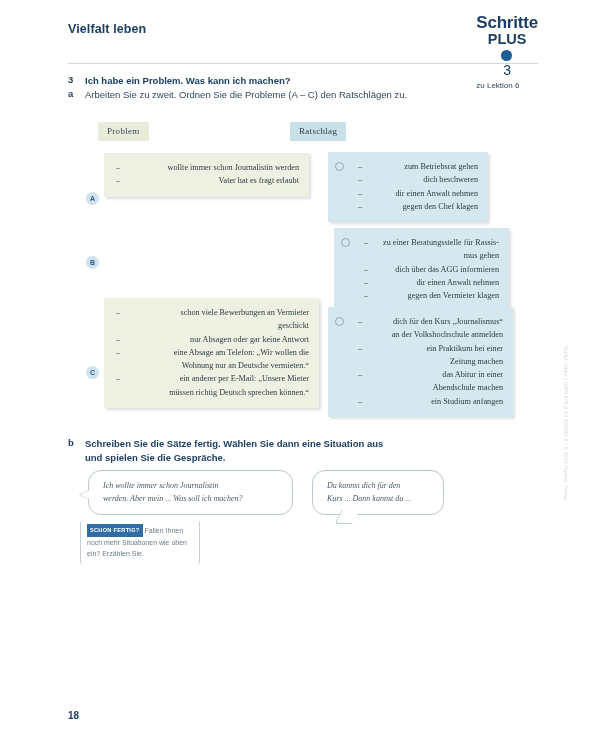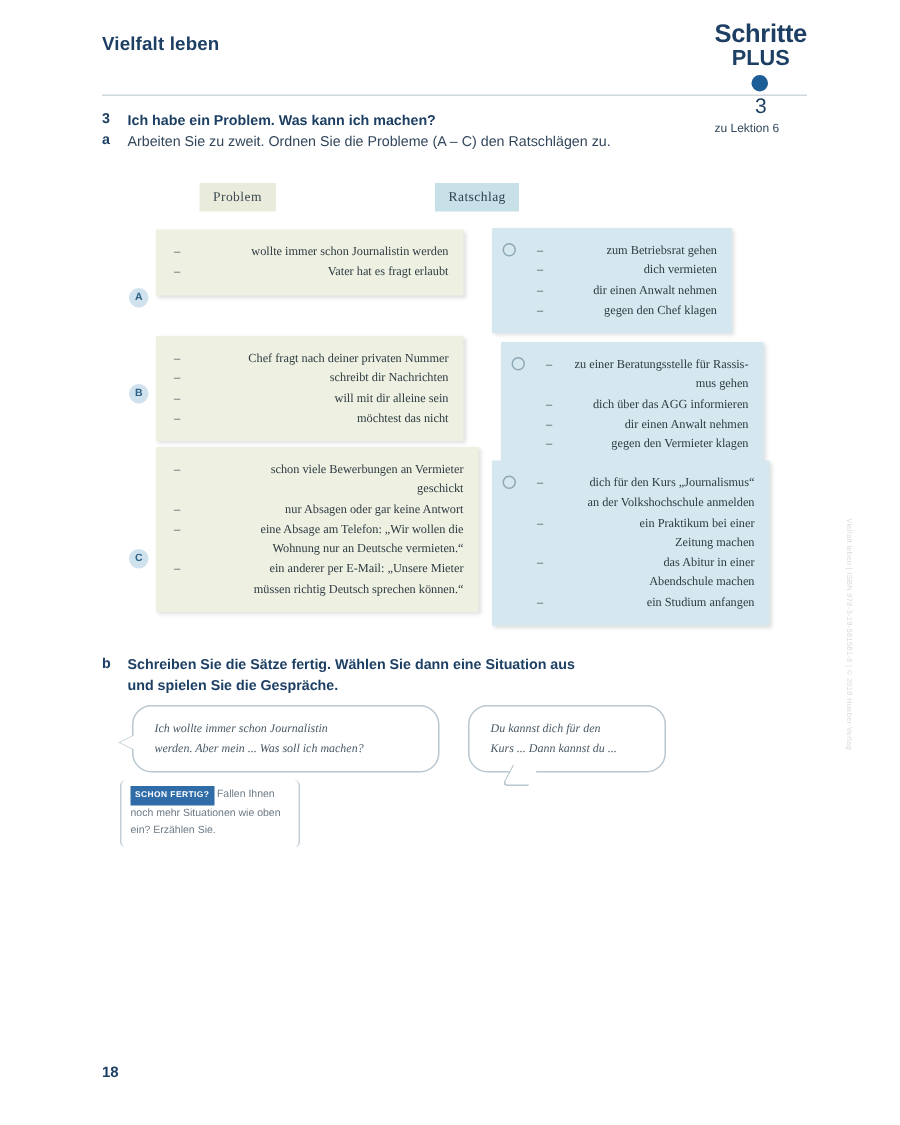--- a/index.html
+++ b/index.html
@@ -111,21 +111,20 @@
     position: absolute;
     font-family: "Liberation Serif", serif;
     font-size: 9px;
     color: #3d4a54;
     padding: 4px 9px 5px 9px;
     letter-spacing: .3px;
   }
   .tab-problem {
     left: 98px; top: 122px;
     background: #e9ecdb;
-    margin-left: 35px;
   }
   .tab-ratschlag {
     left: 290px; top: 122px;
     background: #c8e0e8;
     color: #2c4450;
   }
 
   
   .card {
     position: absolute;
@@ -309,47 +308,39 @@
   <div class="tab tab-ratschlag">Ratschlag</div>
 
   <div class="card problem" id="cardA">
     <ul>
       <li>wollte immer schon Journalistin werden</li>
       <li>Vater hat es fragt erlaubt</li>
     </ul>
   </div>
   <div class="badge" id="badgeA">A</div>
 
-  <div class="card problem" id="cardB">
-    <ul>
-      <li>Chef fragt nach deiner privaten Nummer</li>
-      <li>schreibt dir Nachrichten</li>
-      <li>will mit dir alleine sein</li>
-      <li>möchtest das nicht</li>
-    </ul>
-  </div>
   <div class="badge" id="badgeB">B</div>
 
   <div class="card problem" id="cardC">
     <ul>
       <li>schon viele Bewerbungen an Vermieter
 geschickt</li>
       <li>nur Absagen oder gar keine Antwort</li>
       <li>eine Absage am Telefon: „Wir wollen die
 Wohnung nur an Deutsche vermieten.“</li>
       <li>ein anderer per E-Mail: „Unsere Mieter
 müssen richtig Deutsch sprechen können.“</li>
     </ul>
   </div>
   <div class="badge" id="badgeC">C</div>
 
   <div class="card advice" id="cardR1">
     <ul>
       <li>zum Betriebsrat gehen</li>
-      <li>dich vermieten</li>
+      <li>dich beschweren</li>
       <li>dir einen Anwalt nehmen</li>
       <li>gegen den Chef klagen</li>
     </ul>
   </div>
   <div class="circ" id="circ1"></div>
 
   <div class="card advice" id="cardR2">
     <ul>
       <li>zu einer Beratungsstelle für Rassis-
 mus gehen</li>

